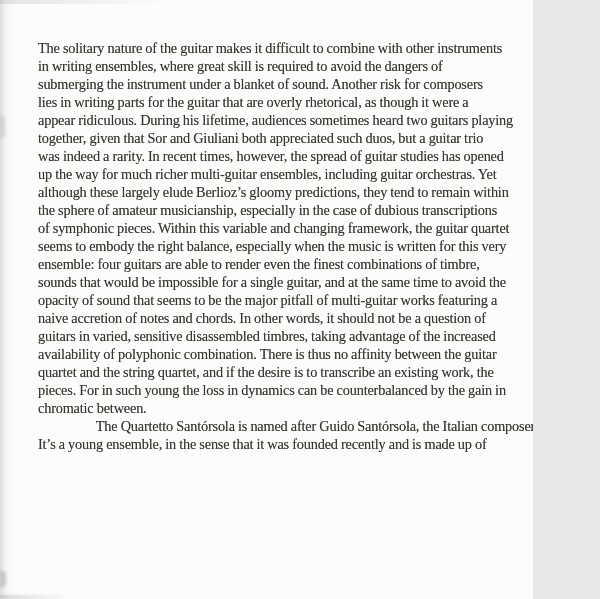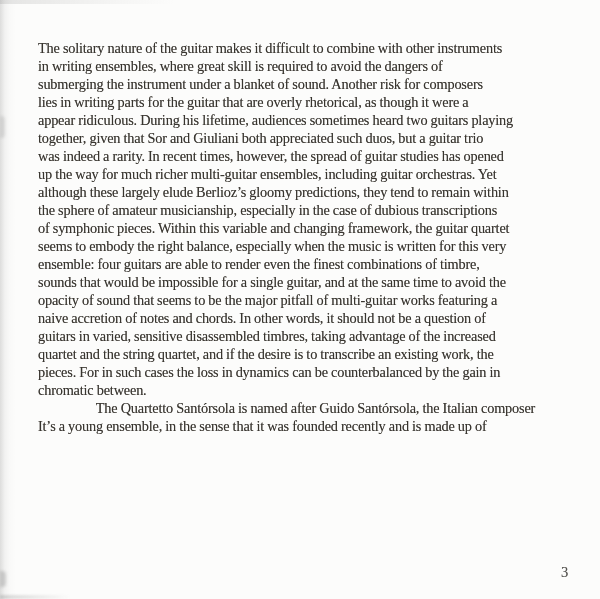--- a/index.html
+++ b/index.html
@@ -2,21 +2,21 @@
 <html><head>
 <meta charset="utf-8">
 <style>
   html, body {
     margin: 0;
     padding: 0;
     background: #e9e8e6;
   }
   .page {
     position: relative;
-    width: 600px;
+    width: 533px;
     height: 599px;
     background: #fcfcfb;
     overflow: hidden;
     font-family: "Liberation Serif", "DejaVu Serif", serif;
   }
   
   .gutter-shadow {
     position: absolute;
     left: 0; top: 0; bottom: 0;
     width: 16px;
@@ -115,21 +115,22 @@
       <div class="text-line">up the way for much richer multi-guitar ensembles, including guitar orchestras. Yet</div>
       <div class="text-line">although these largely elude Berlioz’s gloomy predictions, they tend to remain within</div>
       <div class="text-line">the sphere of amateur musicianship, especially in the case of dubious transcriptions</div>
       <div class="text-line">of symphonic pieces. Within this variable and changing framework, the guitar quartet</div>
       <div class="text-line">seems to embody the right balance, especially when the music is written for this very</div>
       <div class="text-line">ensemble: four guitars are able to render even the finest combinations of timbre,</div>
       <div class="text-line">sounds that would be impossible for a single guitar, and at the same time to avoid the</div>
       <div class="text-line">opacity of sound that seems to be the major pitfall of multi-guitar works featuring a</div>
       <div class="text-line">naive accretion of notes and chords. In other words, it should not be a question of</div>
       <div class="text-line">guitars in varied, sensitive disassembled timbres, taking advantage of the increased</div>
+      <div class="text-line">availability of polyphonic combination. There is thus no affinity between the guitar</div>
       <div class="text-line">quartet and the string quartet, and if the desire is to transcribe an existing work, the</div>
-      <div class="text-line">pieces. For in such cases the loss in dynamics can be counterbalanced by the gain in</div>
+      <div class="text-line">pieces. For in such young the loss in dynamics can be counterbalanced by the gain in</div>
       <div class="text-line">chromatic between.</div>
       <div class="text-line indent">The Quartetto Santórsola is named after Guido Santórsola, the Italian composer</div>
       <div class="text-line">It’s a young ensemble, in the sense that it was founded recently and is made up of</div>
     </div>
 
   <div class="page-number">3</div>
 </div>
 
 </body></html>

